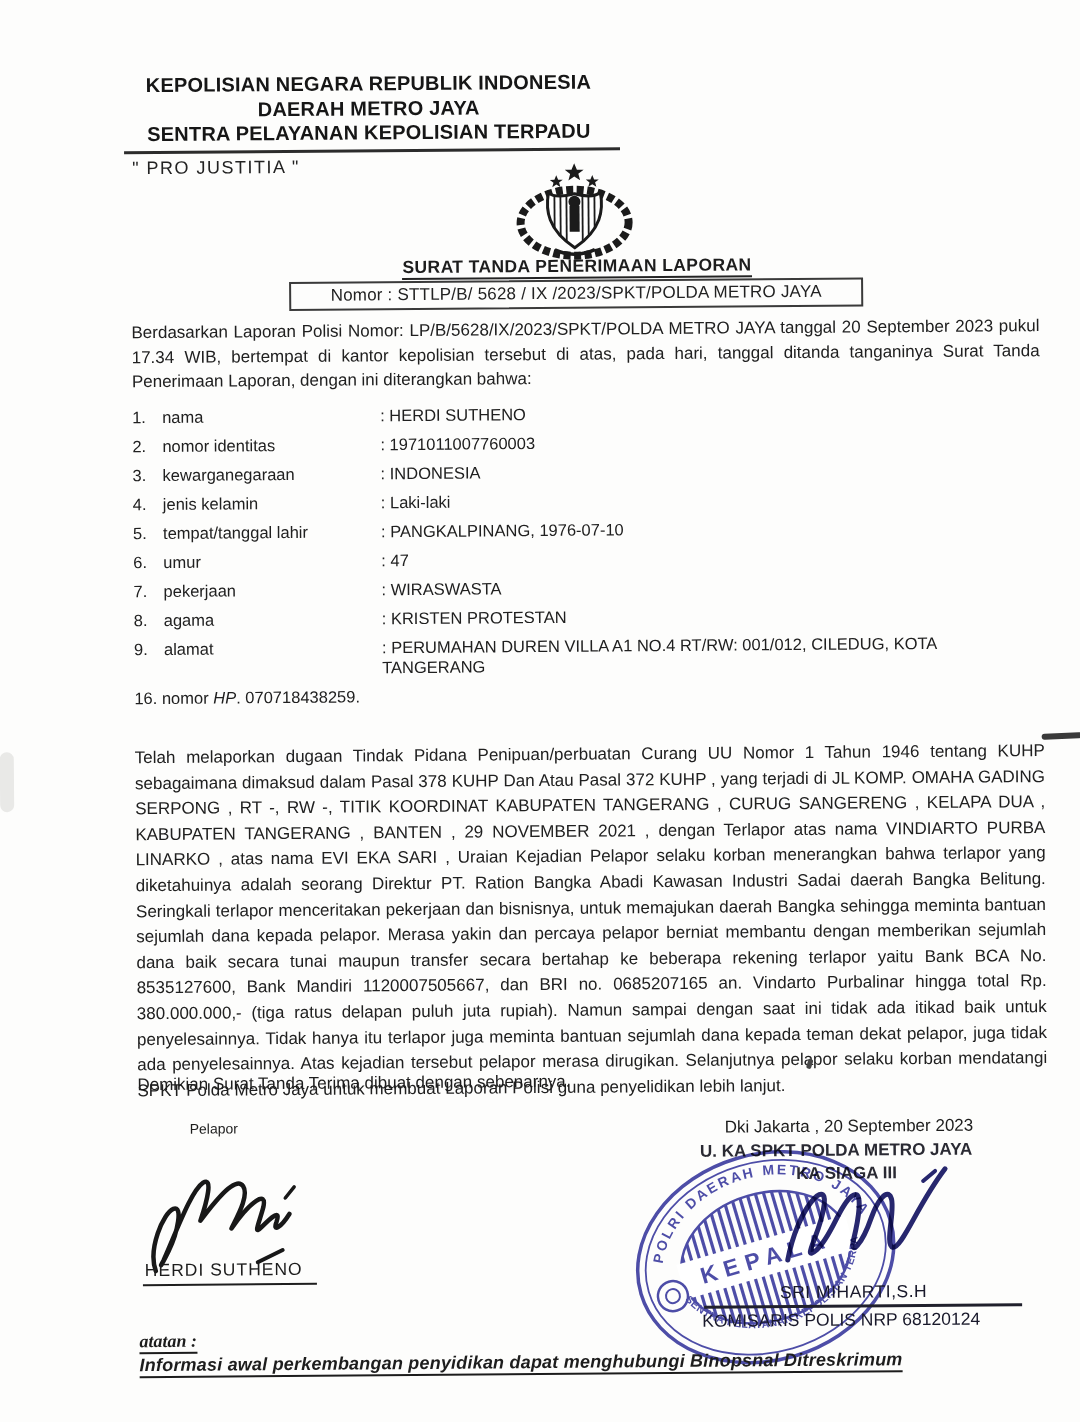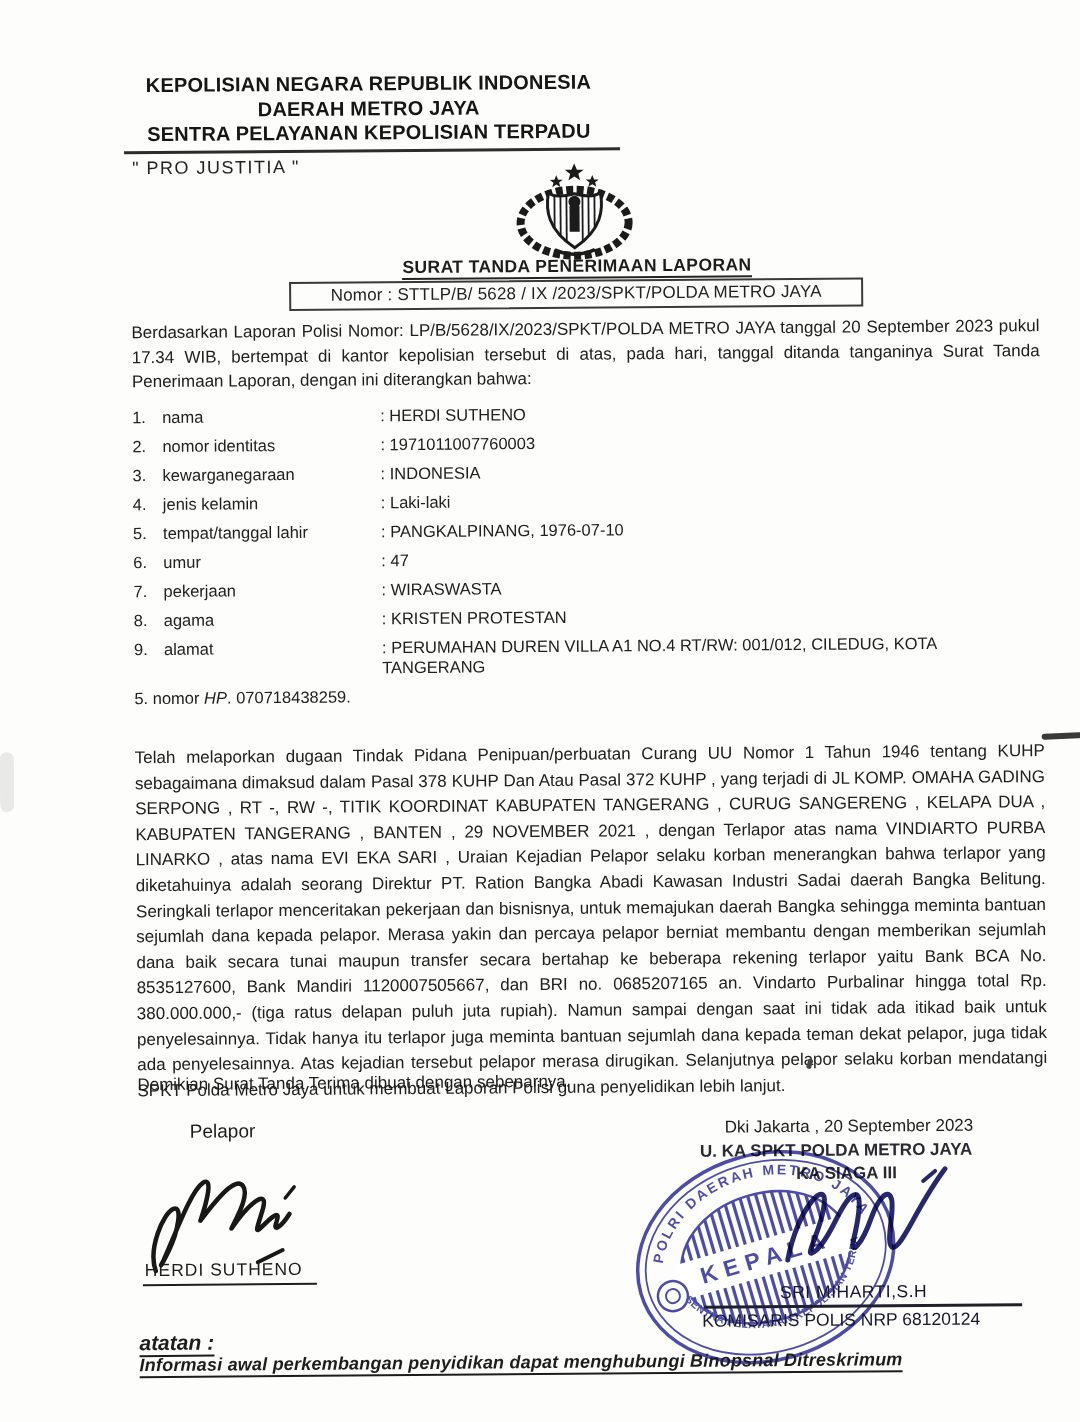--- a/index.html
+++ b/index.html
@@ -31,34 +31,34 @@
   .closing{left:135px;top:1072px;font-size:17px;}
   
   .id-list{left:135px;top:404px;width:908px;font-size:16.5px;color:#202020;}
   .id-row{display:flex;line-height:20px;margin-bottom:9px;}
   .id-no{width:30px;flex:none;}
   .id-label{width:218px;flex:none;}
   .id-value{flex:1;}
   .id-item10{margin-top:4px;line-height:20px;}
   .id-item10 .hp{font-style:italic;}
   
-  .pelapor-label{left:187px;top:1118px;font-size:19px;}
+  .pelapor-label{left:187px;top:1118px;font-size:14px;}
   .left-name{left:139px;top:1257px;font-size:17.5px;letter-spacing:1px;
     border-bottom:2.5px solid #1e1e1e;padding:0 14px 3px 2px;}
   .sig-left{left:142px;top:1168px;width:185px;height:112px;}
   .date-line{left:722px;top:1119px;font-size:17px;}
   .right-l2{left:697px;top:1143px;font-size:17px;font-weight:bold;color:#2a2a33;}
   .right-l3{left:793px;top:1166px;font-size:17px;font-weight:bold;color:#2a2a33;}
   .right-name{left:776px;top:1284px;font-size:17.5px;letter-spacing:0.5px;color:#18182a;}
   .right-rule{left:700px;top:1307px;width:318px;height:2.5px;background:#20202c;}
   .right-rank{left:698px;top:1312px;font-size:17.5px;color:#18182a;}
   .stamp{left:624px;top:1148px;width:276px;height:222px;mix-blend-mode:multiply;opacity:0.92;}
   .sig-right{left:768px;top:1162px;width:190px;height:140px;mix-blend-mode:multiply;}
   
-  .footer-label{left:135px;top:1328px;font-size:21px;font-weight:bold;font-style:italic;}
+  .footer-label{left:135px;top:1328px;font-size:18px;font-weight:bold;font-style:italic;font-family:Liberation Serif, serif;}
   .footer-label span, .footer-note span{border-bottom:2.5px solid #1c1c1c;padding-bottom:1px;}
   .footer-note{left:135px;top:1352px;font-size:18px;font-weight:bold;font-style:italic;letter-spacing:0.2px;}
   
   .artifact-dash{left:1042px;top:737px;width:40px;height:6px;background:#3a3a3a;
     border-radius:3px;transform:rotate(-2deg);}
   .artifact-dot{left:805px;top:1061px;width:5px;height:10px;background:#474747;
     transform:rotate(18deg);border-radius:2px;}
   .smudge{left:0px;top:748px;width:14px;height:60px;background:#e9e9e7;border-radius:8px;}
 </style>
 </head>
@@ -148,21 +148,21 @@
       <span class="id-no">8.</span>
       <span class="id-label">agama</span>
       <span class="id-value">: KRISTEN PROTESTAN</span>
     </div>
     <div class="id-row">
       <span class="id-no">9.</span>
       <span class="id-label">alamat</span>
       <span class="id-value">: PERUMAHAN DUREN VILLA A1 NO.4 RT/RW: 001/012, CILEDUG, KOTA TANGERANG</span>
     </div>
     <div class="id-item10">
-      <span>5. nomor </span><span class="hp">HP</span><span>. 070718438259.</span>
+      <span>16. nomor </span><span class="hp">HP</span><span>. 070718438259.</span>
     </div>
   </div>
 
   <div class="abs para bodytext">Telah melaporkan dugaan Tindak Pidana Penipuan/perbuatan Curang UU Nomor 1 Tahun 1946 tentang KUHP sebagaimana dimaksud dalam Pasal 378 KUHP Dan Atau Pasal 372 KUHP , yang terjadi di JL KOMP. OMAHA GADING SERPONG , RT -, RW -, TITIK KOORDINAT KABUPATEN TANGERANG , CURUG SANGERENG , KELAPA DUA , KABUPATEN TANGERANG , BANTEN , 29 NOVEMBER 2021 , dengan Terlapor atas nama VINDIARTO PURBA LINARKO , atas nama EVI EKA SARI , Uraian Kejadian Pelapor selaku korban menerangkan bahwa terlapor yang diketahuinya adalah seorang Direktur PT. Ration Bangka Abadi Kawasan Industri Sadai daerah Bangka Belitung. Seringkali terlapor menceritakan pekerjaan dan bisnisnya, untuk memajukan daerah Bangka sehingga meminta bantuan sejumlah dana kepada pelapor. Merasa yakin dan percaya pelapor berniat membantu dengan memberikan sejumlah dana baik secara tunai maupun transfer secara bertahap ke beberapa rekening terlapor yaitu Bank BCA No. 8535127600, Bank Mandiri 1120007505667, dan BRI no. 0685207165 an. Vindarto Purbalinar hingga total Rp. 380.000.000,- (tiga ratus delapan puluh juta rupiah). Namun sampai dengan saat ini tidak ada itikad baik untuk penyelesainnya. Tidak hanya itu terlapor juga meminta bantuan sejumlah dana kepada teman dekat pelapor, juga tidak ada penyelesainnya. Atas kejadian tersebut pelapor merasa dirugikan. Selanjutnya pelapor selaku korban mendatangi SPKT Polda Metro Jaya untuk membuat Laporan Polisi guna penyelidikan lebih lanjut.</div>
 
   <div class="abs closing">Demikian Surat Tanda Terima dibuat dengan sebenarnya.</div>
 
   <div class="abs pelapor-label">Pelapor</div>
   <svg class="abs sig-left" viewBox="0 0 185 112">
     <g fill="none" stroke="#181818" stroke-width="4.5" stroke-linecap="round" stroke-linejoin="round">

